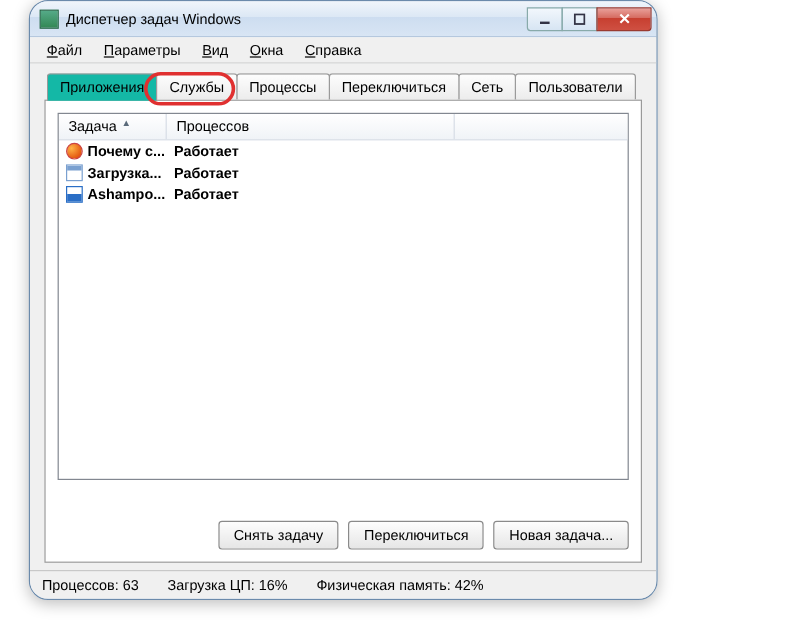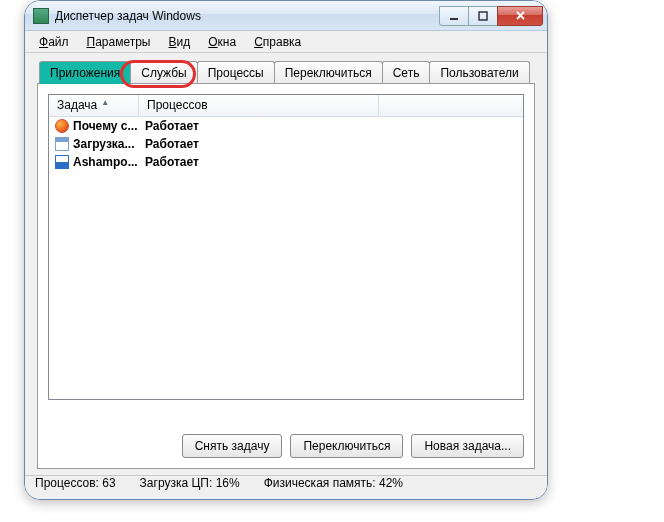--- a/index.html
+++ b/index.html
@@ -165,20 +165,21 @@
     background: linear-gradient(to bottom, #fdfdfd 0%, #e6e6e6 100%);
     font-size: 12px;
     text-align: center;
     margin-top: 24px;
   }
   .statusbar {
     height: 24px;
     background: #f0f0f0;
     border-top: 1px solid #c8c8c8;
     display: flex;
+    align-items: center;
     padding: 0 10px;
     gap: 24px;
     font-size: 12px;
   }
   .highlight {
     position: absolute;
     left: 120px;
     top: 60px;
     width: 76px;
     height: 28px;

